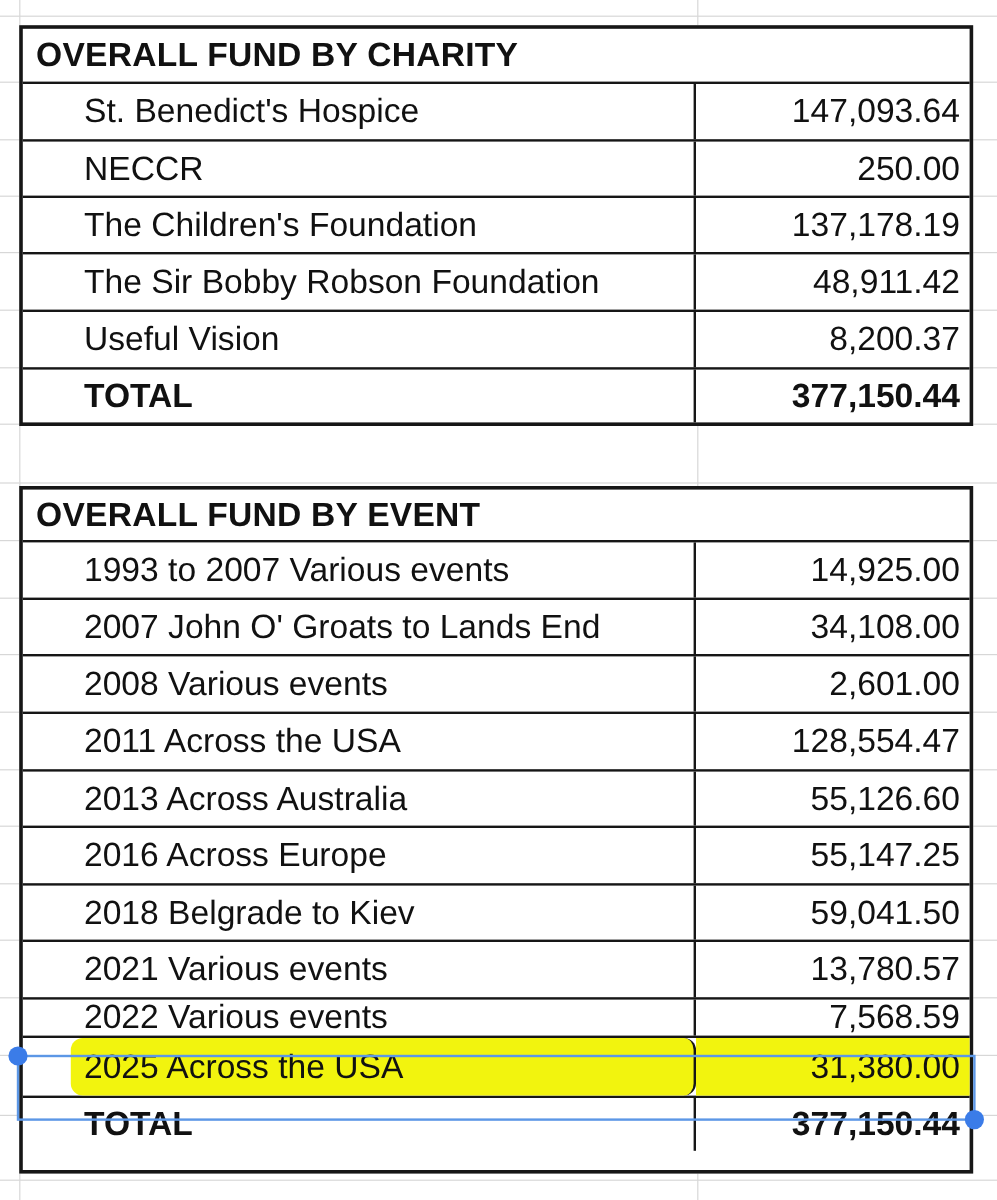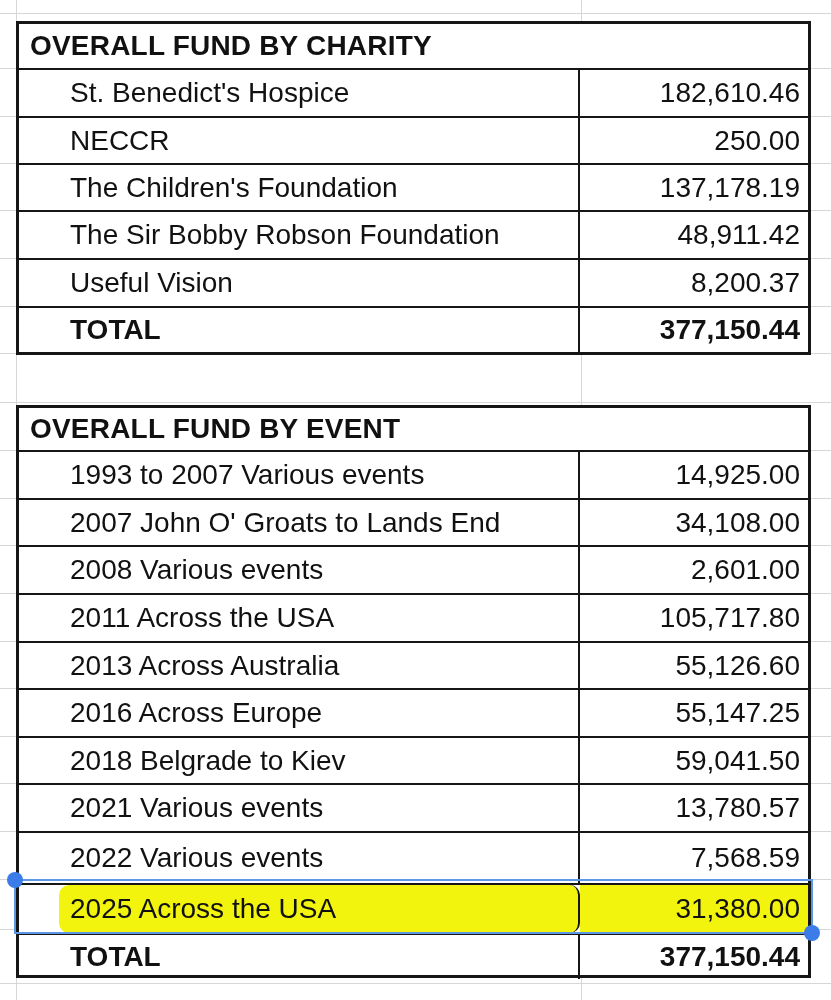--- a/index.html
+++ b/index.html
@@ -78,21 +78,21 @@
       <div class="gl h" style="top: 929px;"></div>
       <div class="gl h" style="top: 983px;"></div>
       <div class="gl v" style="left: 16px;"></div>
       <div class="gl v" style="left: 581px;"></div>
     </div>
 
   <section class="tbl tbl-charity" id="tbl-0">
     <div class="row title-row" style="height: 46px;">OVERALL FUND BY CHARITY</div>
   <div class="row" style="height: 48px;">
         <div class="cell cell-label">St. Benedict's Hospice</div>
-        <div class="cell cell-value">182,610.46</div>
+        <div class="cell cell-value">147,093.64</div>
       </div>
       <div class="row" style="height: 47px;">
         <div class="cell cell-label">NECCR</div>
         <div class="cell cell-value">250.00</div>
       </div>
       <div class="row" style="height: 47px;">
         <div class="cell cell-label">The Children's Foundation</div>
         <div class="cell cell-value">137,178.19</div>
       </div>
       <div class="row" style="height: 48px;">
@@ -118,39 +118,39 @@
       <div class="row" style="height: 47px;">
         <div class="cell cell-label">2007 John O' Groats to Lands End</div>
         <div class="cell cell-value">34,108.00</div>
       </div>
       <div class="row" style="height: 48px;">
         <div class="cell cell-label">2008 Various events</div>
         <div class="cell cell-value">2,601.00</div>
       </div>
       <div class="row" style="height: 48px;">
         <div class="cell cell-label">2011 Across the USA</div>
-        <div class="cell cell-value">105,717.80</div>
+        <div class="cell cell-value">128,554.47</div>
       </div>
       <div class="row" style="height: 47px;">
         <div class="cell cell-label">2013 Across Australia</div>
         <div class="cell cell-value">55,126.60</div>
       </div>
       <div class="row" style="height: 48px;">
         <div class="cell cell-label">2016 Across Europe</div>
         <div class="cell cell-value">55,147.25</div>
       </div>
       <div class="row" style="height: 47px;">
         <div class="cell cell-label">2018 Belgrade to Kiev</div>
         <div class="cell cell-value">59,041.50</div>
       </div>
       <div class="row" style="height: 48px;">
         <div class="cell cell-label">2021 Various events</div>
         <div class="cell cell-value">13,780.57</div>
       </div>
-      <div class="row" style="height: 52px;">
+      <div class="row" style="height: 32px;">
         <div class="cell cell-label">2022 Various events</div>
         <div class="cell cell-value">7,568.59</div>
       </div>
       <div class="row hl" style="height: 50px;">
         <div class="cell cell-label" style="background: rgb(242, 244, 14); border-radius: 10px;">2025 Across the USA</div>
         <div class="cell cell-value" style="background: rgb(242, 244, 14);">31,380.00</div>
       </div>
       <div class="row total" style="height: 44px;">
         <div class="cell cell-label">TOTAL</div>
         <div class="cell cell-value">377,150.44</div>

